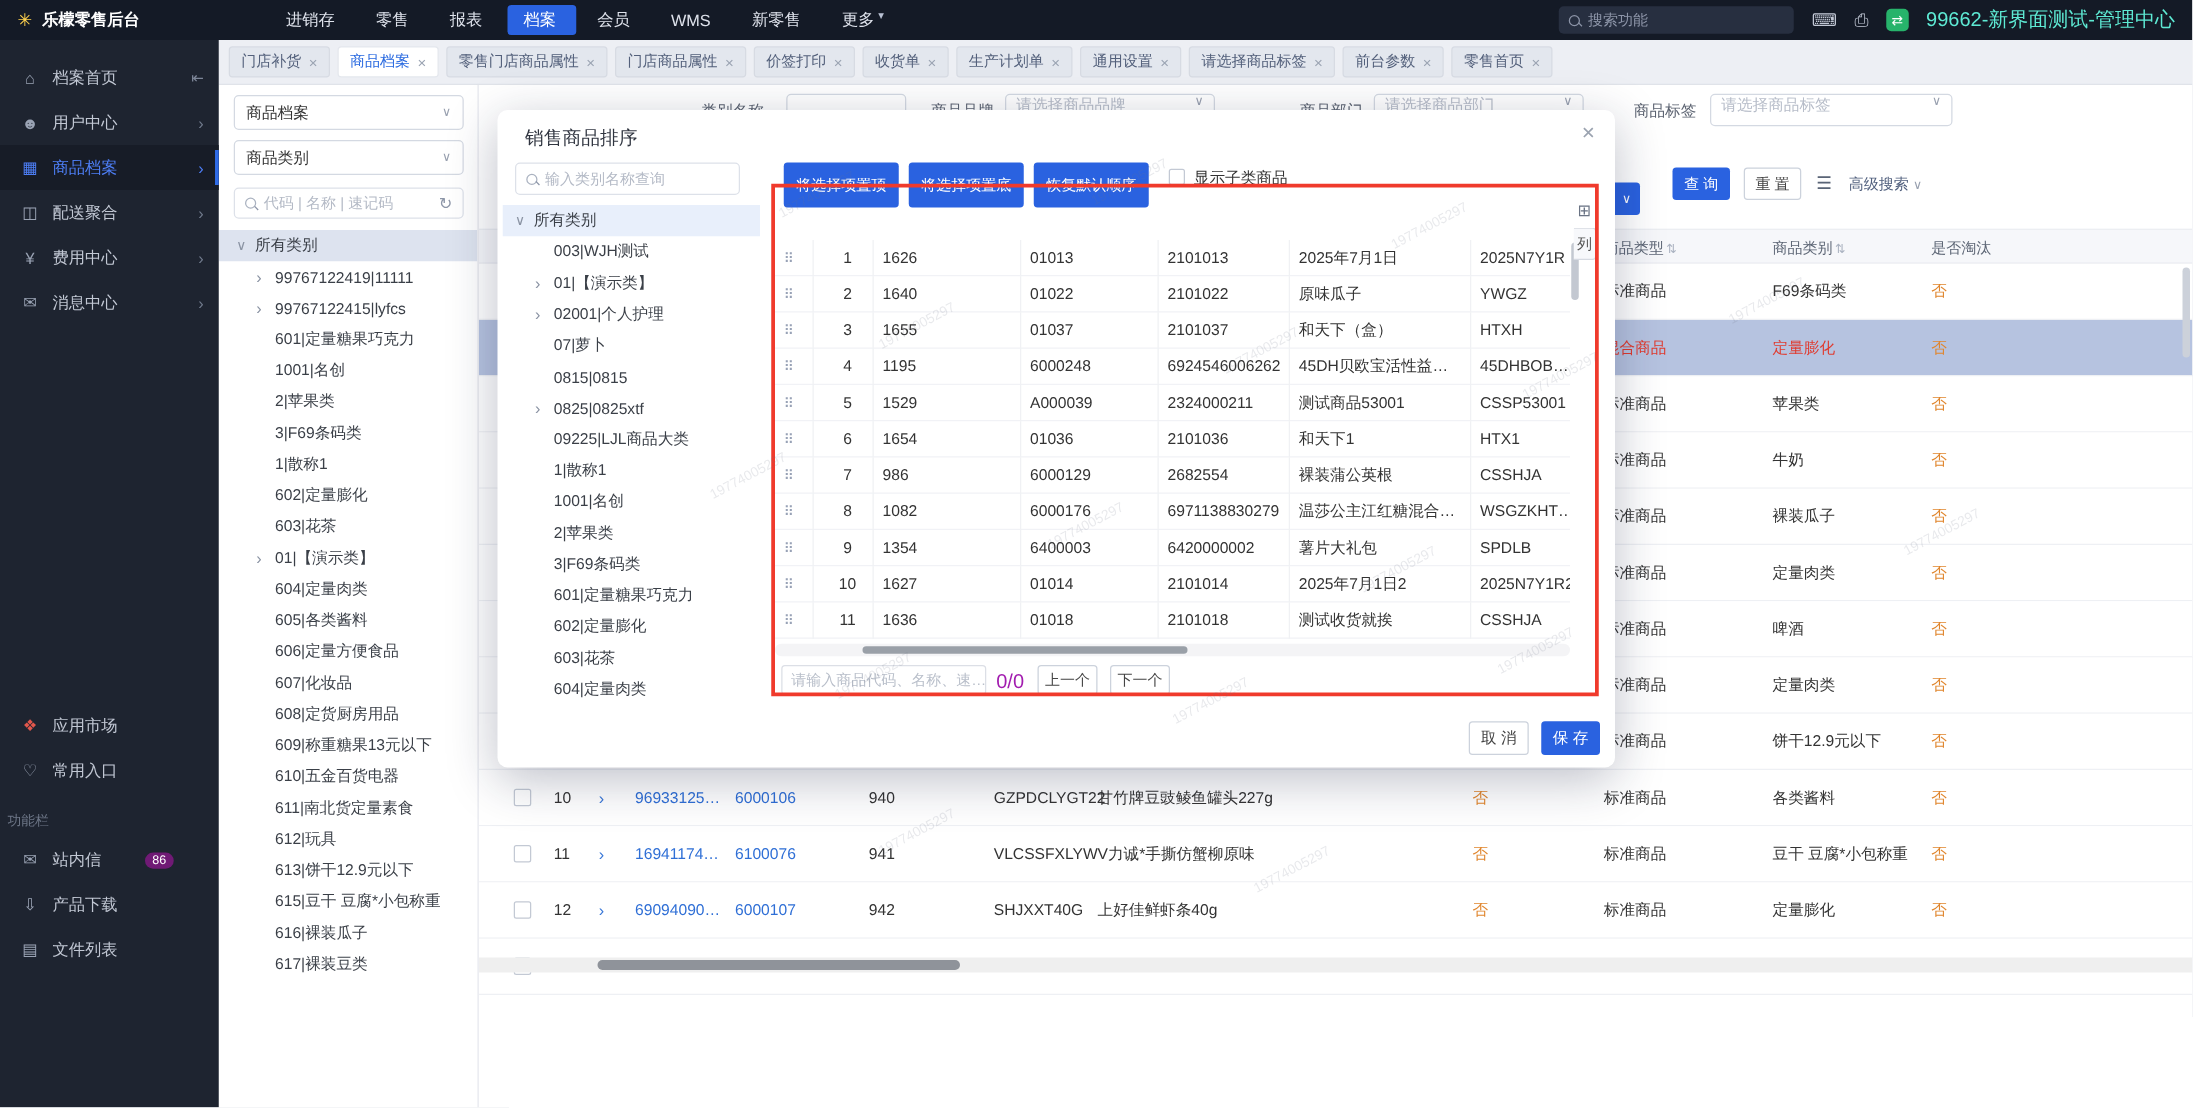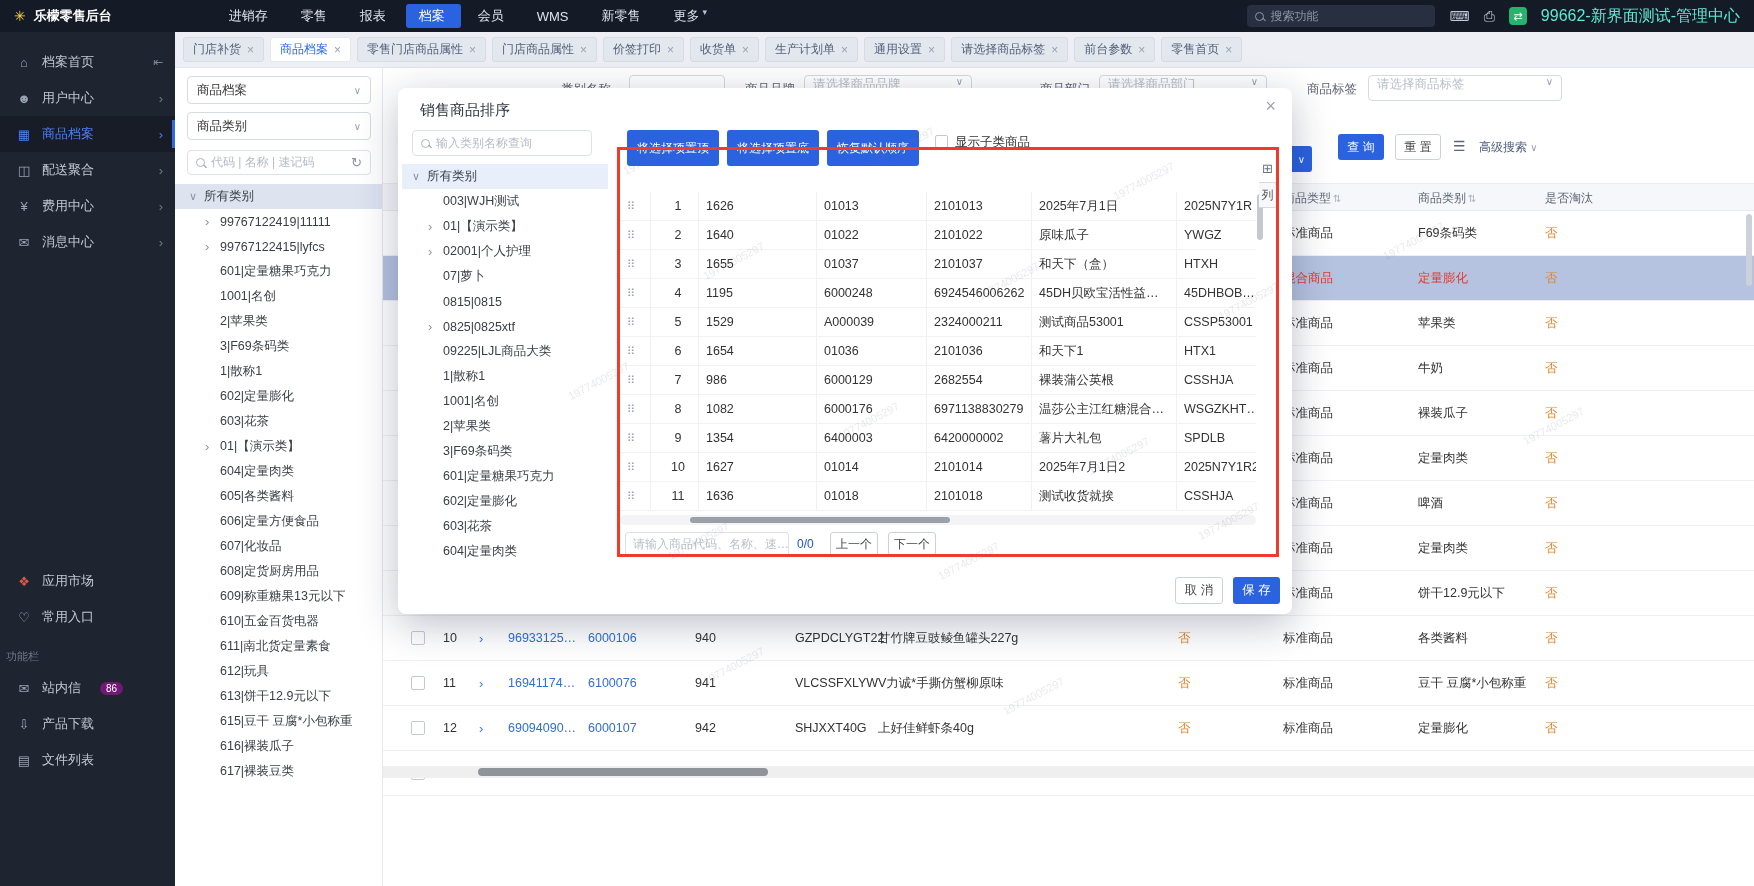--- a/index.html
+++ b/index.html
@@ -25,21 +25,21 @@
 .side-item{height:36px;display:flex;align-items:center;padding:0 12px 0 16px;color:#c2c8d4;font-size:13px;cursor:pointer;position:relative;gap:10px}
 .sicon{width:16px;text-align:center;font-size:13px;color:#9aa3b4;flex:none}
 .slabel{flex:1;white-space:nowrap}
 .sarrow{color:#707a8c;font-size:13px}
 .side-item[data-state="active"]{color:#4d7ef5;background:#171c27}
 .side-item[data-state="active"] .sicon,.side-item[data-state="active"] .sarrow{color:#4d7ef5}
 .side-item[data-state="active"]::after{content:"";position:absolute;right:0;top:4px;bottom:4px;width:3px;background:#2f6be6}
 .collapse{color:#7d8698;font-size:12px}
 .side-group{position:absolute;left:0;top:531px;width:100%}
 .side-section{padding:14px 0 6px 6px;color:#6d7687;font-size:11px}
-.badge{margin-left:auto;margin-right:40px;background:#701a75;color:#fff;font-size:10px;border-radius:9px;padding:1px 6px}
+.badge{margin-left:auto;margin-right:24px;background:#701a75;color:#fff;font-size:10px;border-radius:9px;padding:1px 6px}
 
 .tabbar{position:absolute;left:175px;top:32px;right:0;height:36px;background:#edeff4;display:flex;align-items:center;gap:6px;padding:0 8px;border-bottom:1px solid #e0e3e9;z-index:20;overflow:hidden}
 .tab{height:25px;display:flex;align-items:center;gap:6px;padding:0 9px;background:#e3e7ee;border:1px solid #d7dbe3;border-radius:3px;font-size:12px;color:#53607b;cursor:pointer;white-space:nowrap}
 .tab[data-state="active"]{background:#fff;color:#2a6ae0;border-color:#e4e7ed}
 .tab-close{color:#9aa3b2;font-size:12px}
 
 .left-panel{position:absolute;left:175px;top:68px;width:208px;bottom:0;background:#fff;border-right:1px solid #e6e8ee;z-index:10;overflow:hidden}
 .sel{position:absolute;left:12px;width:184px;height:28px;border:1px solid #d4d9e2;border-radius:4px;background:#fff;display:flex;align-items:center;justify-content:space-between;padding:0 9px;font-size:12.5px;color:#333;cursor:pointer}
 .sel .caret{color:#98a0af;font-size:10px}
 .lp-search{position:absolute;left:12px;top:82px;width:184px;height:25px;border:1px solid #dde1e9;border-radius:4px;display:flex;align-items:center;gap:6px;padding:0 8px;color:#b4bac6;font-size:12px;cursor:text}
@@ -96,21 +96,21 @@
 .mcell{position:absolute;top:0;line-height:29px;padding-left:7px;white-space:nowrap;overflow:hidden}
 .mc0{left:0;width:30px}.mc1{left:30px;width:48px}.mc2{left:78px;width:118px}.mc3{left:196px;width:110px}.mc4{left:306px;width:105px}.mc5{left:411px;width:145px}.mc6{left:556px;width:80px}
 .colline{border-left:1px solid #f0f1f4}
 .drag{color:#98a2b6;font-size:11px;cursor:grab}
 .m-vthumb{position:absolute;left:859px;top:106px;width:6px;height:46px;background:#c3c8d1;border-radius:3px;cursor:pointer}
 .m-colicon{position:absolute;left:864px;top:73px;font-size:13px;color:#6a7384;cursor:pointer}
 .m-coltab{position:absolute;left:861px;top:94px;width:18px;height:26px;border:1px solid #d6dae2;border-left:none;background:#f7f8fb;font-size:12px;color:#555;display:flex;align-items:center;justify-content:center;border-radius:0 3px 3px 0;cursor:pointer}
 .m-hscroll{position:absolute;left:222px;top:427px;width:636px;height:10px;background:#f4f4f6;border-radius:5px}
 .m-hthumb{position:absolute;left:70px;top:2px;width:260px;height:6px;background:#9aa0a8;border-radius:3px;cursor:pointer}
 .m-finput{position:absolute;left:227px;top:444px;width:164px;height:24px;border:1px solid #dcdfe6;border-radius:3px;font-size:12px;color:#b9bfca;display:flex;align-items:center;padding:0 7px;white-space:nowrap;overflow:hidden;cursor:text}
-.m-counter{position:absolute;left:399px;top:449px;font-size:12px;color:#1d4ed8}
+.m-counter{position:absolute;left:399px;top:449px;font-size:16px;color:#a21caf}
 .m-pbtn{position:absolute;top:444px;width:48px;height:24px;font-size:12px}
 .m-cancel{position:absolute;left:777px;top:489px;width:48px;height:27px;font-size:12.5px}
 .m-save{position:absolute;left:835px;top:489px;width:47px;height:27px;font-size:12.5px}
 
 .wm{position:absolute;color:rgba(110,118,135,.16);font-size:11px;transform:rotate(-28deg);white-space:nowrap;pointer-events:none;z-index:80}
 .tcenter{text-align:center}
 </style>
 </head>
 <body>
 

